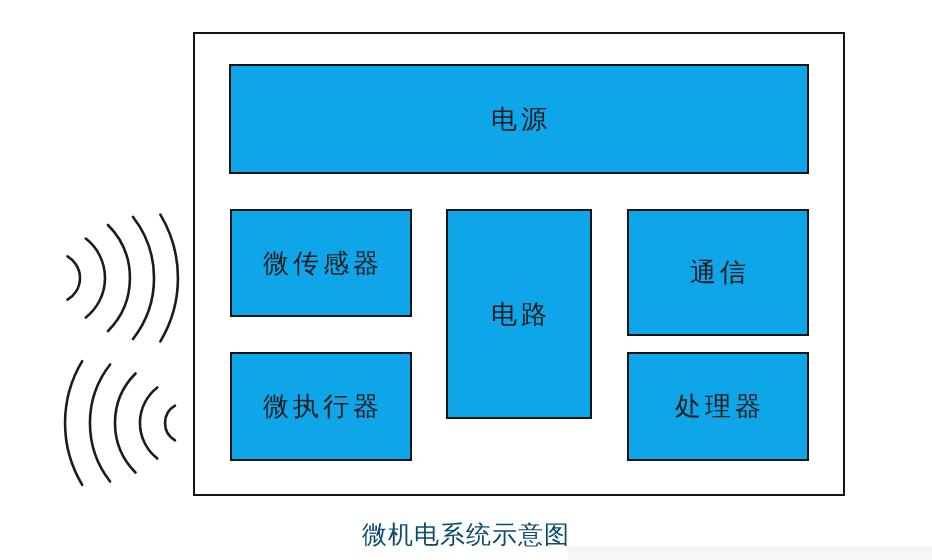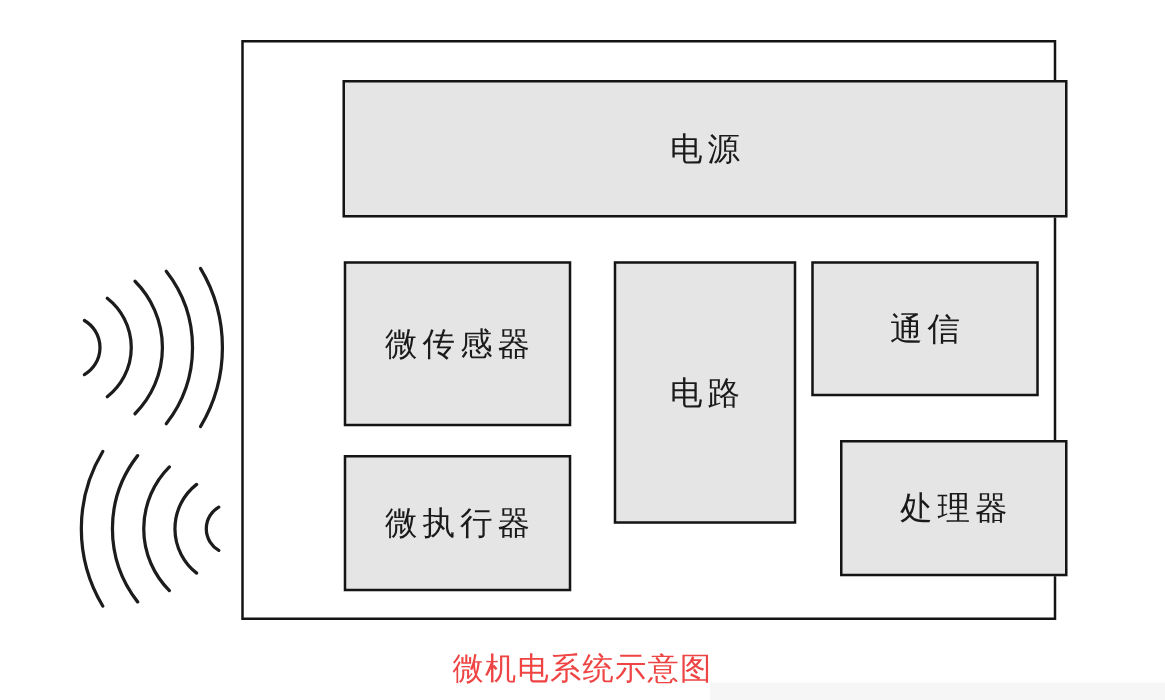--- a/index.html
+++ b/index.html
@@ -21,38 +21,37 @@
     top: 32px;
     width: 652px;
     height: 464px;
     border: 2px solid #141414;
     background: #ffffff;
     box-sizing: border-box;
   }
   .block {
     position: absolute;
     border: 2px solid #141414;
-    background: #e5e5e5;
+    background: #0ea5e9;
     box-sizing: border-box;
     display: flex;
     align-items: center;
     justify-content: center;
     font-family: "Liberation Serif", "DejaVu Serif", serif;
     font-size: 26px;
     color: #1a1a1a;
     letter-spacing: 4px;
     text-indent: 4px; 
     white-space: nowrap;
-    margin-left: 45px;
   }
   .block-power    { left: 229px; top: 64px;  width: 580px; height: 110px; }
-  .block-sensor   { left: 230px; top: 209px; width: 182px; height: 132px; }
-  .block-actuator { left: 230px; top: 364px; width: 182px; height: 109px; }
+  .block-sensor   { left: 230px; top: 209px; width: 182px; height: 108px; }
+  .block-actuator { left: 230px; top: 352px; width: 182px; height: 109px; }
   .block-circuit  { left: 446px; top: 209px; width: 146px; height: 210px; }
-  .block-comm     { left: 604px; top: 209px; width: 182px; height: 108px; }
+  .block-comm     { left: 627px; top: 209px; width: 182px; height: 127px; }
   .block-proc     { left: 627px; top: 352px; width: 182px; height: 109px; text-align: center; }
 
   .waves-svg {
     position: absolute;
     left: 30px;
     top: 190px;
     width: 160px;
     height: 300px;
   }
   .waves-svg path {
@@ -63,21 +62,21 @@
   }
 
   .caption {
     position: absolute;
     left: 0;
     top: 518px;
     width: 932px;
     text-align: center;
     font-family: "Liberation Sans", "DejaVu Sans", sans-serif;
     font-size: 25px;
-    color: #ef4444;
+    color: #0c4a6e;
     letter-spacing: 1px;
   }
 
   .bottom-edge {
     position: absolute;
     left: 568px;
     top: 546px;
     width: 364px;
     height: 14px;
     background: #f6f6f6;

